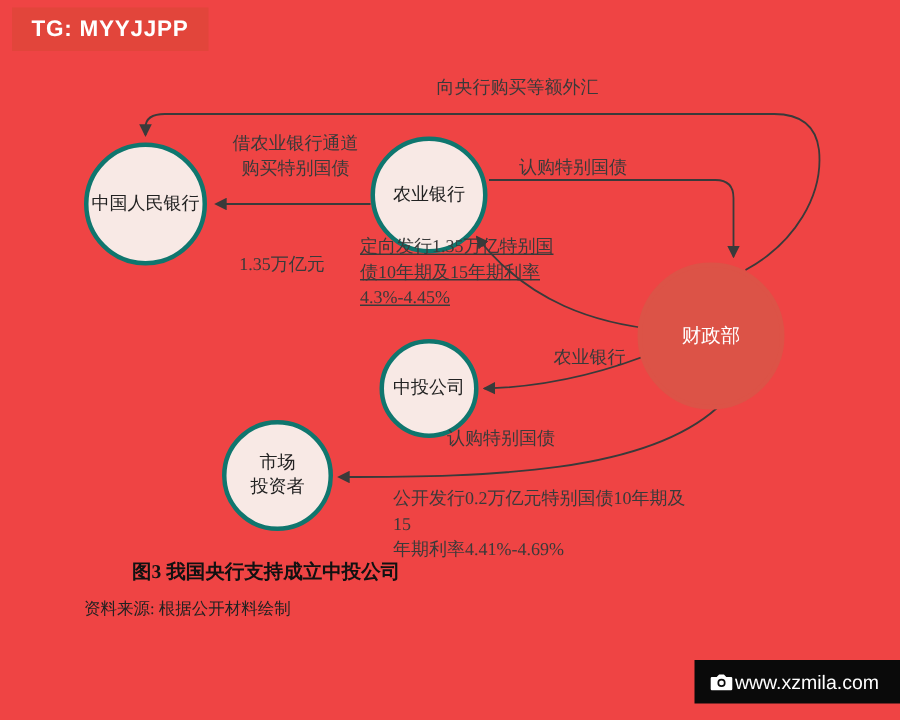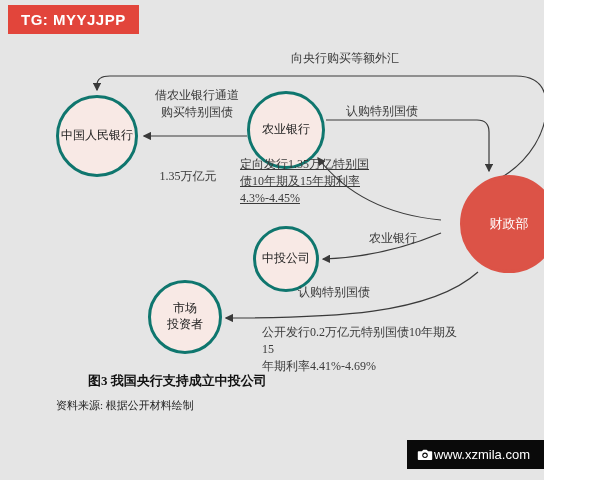--- a/index.html
+++ b/index.html
@@ -1,30 +1,30 @@
 <!DOCTYPE html>
 <html><head>
 <meta charset="utf-8">
 <style>
   html,body{margin:0;padding:0;}
   body{width:600px;height:480px;background:#ffffff;font-family:"Liberation Serif","DejaVu Serif",serif;}
-  .canvas{position:relative;width:544px;height:480px;background:#e5e5e5;overflow:hidden;}
+  .canvas{position:relative;width:600px;height:480px;background:#ef4444;overflow:hidden;}
 
   .tg-badge{position:absolute;left:8px;top:5px;background:#e2453b;color:#ffffff;
     font-family:"Liberation Sans","DejaVu Sans",sans-serif;font-size:15px;font-weight:bold;
     padding:6px 13px;letter-spacing:.5px;}
 
   svg.arrows{position:absolute;left:0;top:0;width:600px;height:480px;}
 
   .node{position:absolute;border-radius:50%;display:flex;flex-direction:column;align-items:center;
     justify-content:center;text-align:center;background:#f8e9e5;border:3px solid #0f766e;
     color:#222222;font-size:12px;line-height:1.3;box-sizing:border-box;}
   .node.pboc{left:56px;top:95px;width:82px;height:82px;}
   .node.abc{left:247px;top:91px;width:78px;height:78px;}
-  .node.mof{left:460px;top:175px;width:98px;height:98px;background:#dc5347;border-color:#dc5347;
+  .node.mof{left:425px;top:175px;width:98px;height:98px;background:#dc5347;border-color:#dc5347;
     color:#ffffff;font-size:13px;}
   .node.cic{left:253px;top:226px;width:66px;height:66px;}
   .node.investors{left:148px;top:280px;width:74px;height:74px;}
 
   .lbl{position:absolute;color:#3a3a3a;font-size:12px;line-height:1.4;}
   .lbl.center{text-align:center;}
   .lbl-buy-fx{left:280px;top:50px;width:130px;}
   .lbl-channel{left:148px;top:87px;width:98px;}
   .lbl-amount{left:140px;top:168px;width:96px;}
   .lbl-subscribe-abc{left:332px;top:103px;width:100px;}

